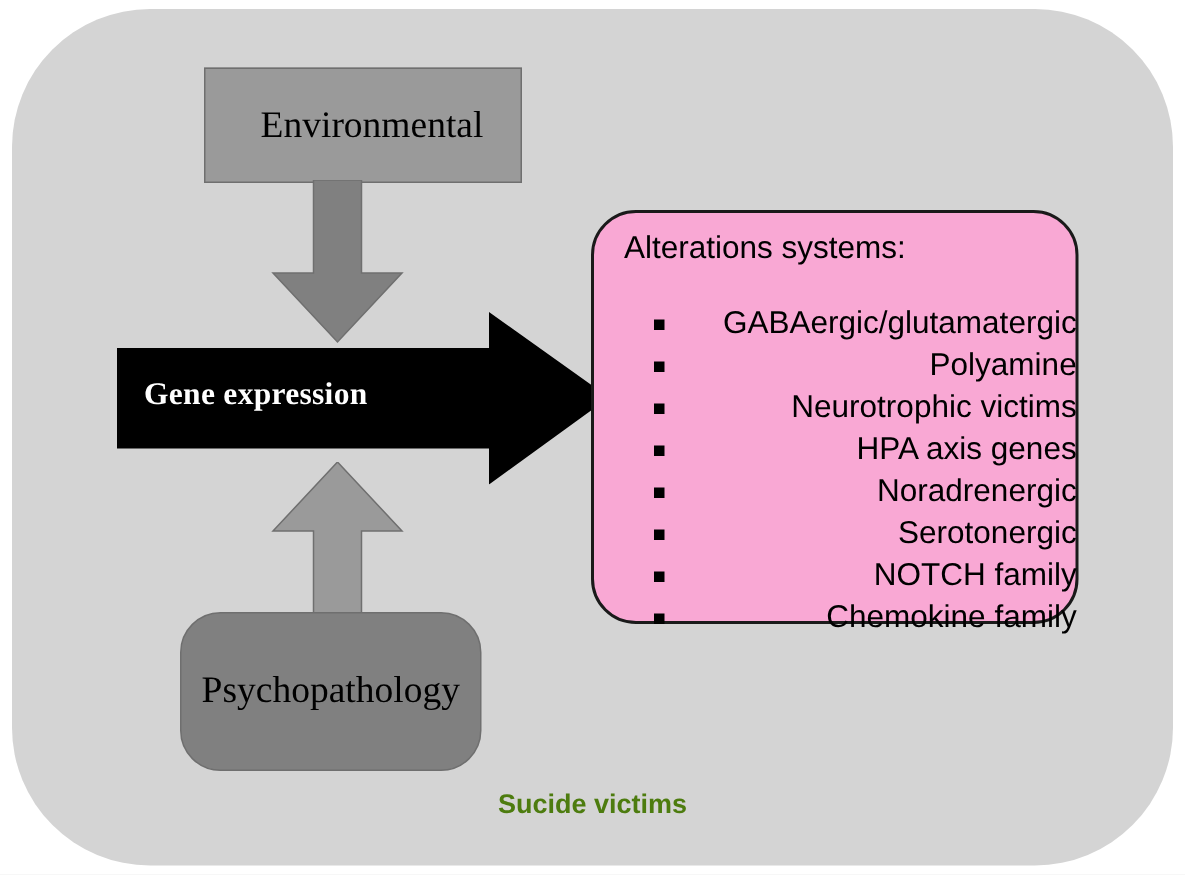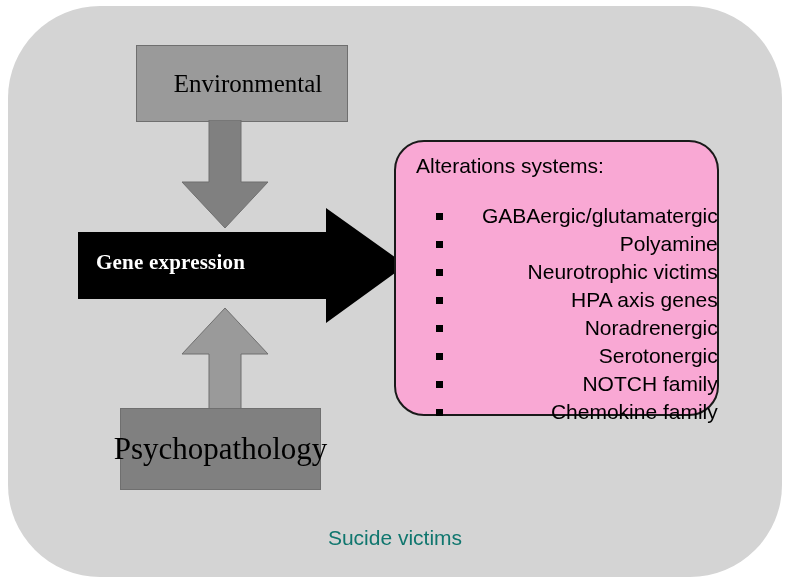--- a/index.html
+++ b/index.html
@@ -42,23 +42,24 @@
     width: 212px;
     height: 77px;
     background: #9a9a9a;
     font-size: 25px;
     padding-left: 12px;
   }
   #psy-box {
     left: 120px;
     top: 408px;
     width: 201px;
-    height: 82px;
+    height: 106px;
     background: #808080;
-    font-size: 31px;
+    font-size: 25px;
+    border-radius: 27px;
   }
   
   .v-arrow {
     position: absolute;
   }
   
   #black-arrow {
     position: absolute;
     left: 78px;
     top: 208px;
@@ -123,23 +124,23 @@
     height: 7px;
     background: #000000;
   }
   
   #caption {
     position: absolute;
     left: 0;
     top: 526px;
     width: 790px;
     text-align: center;
-    font-size: 21px;
-    font-weight: normal;
-    color: #0f766e;
+    font-size: 18px;
+    font-weight: bold;
+    color: #4d7c0f;
   }
 </style>
 </head>
 <body>
 
 <div id="canvas">
 
   <div id="panel"></div>
 
   <div class="src-box" id="env-box">

